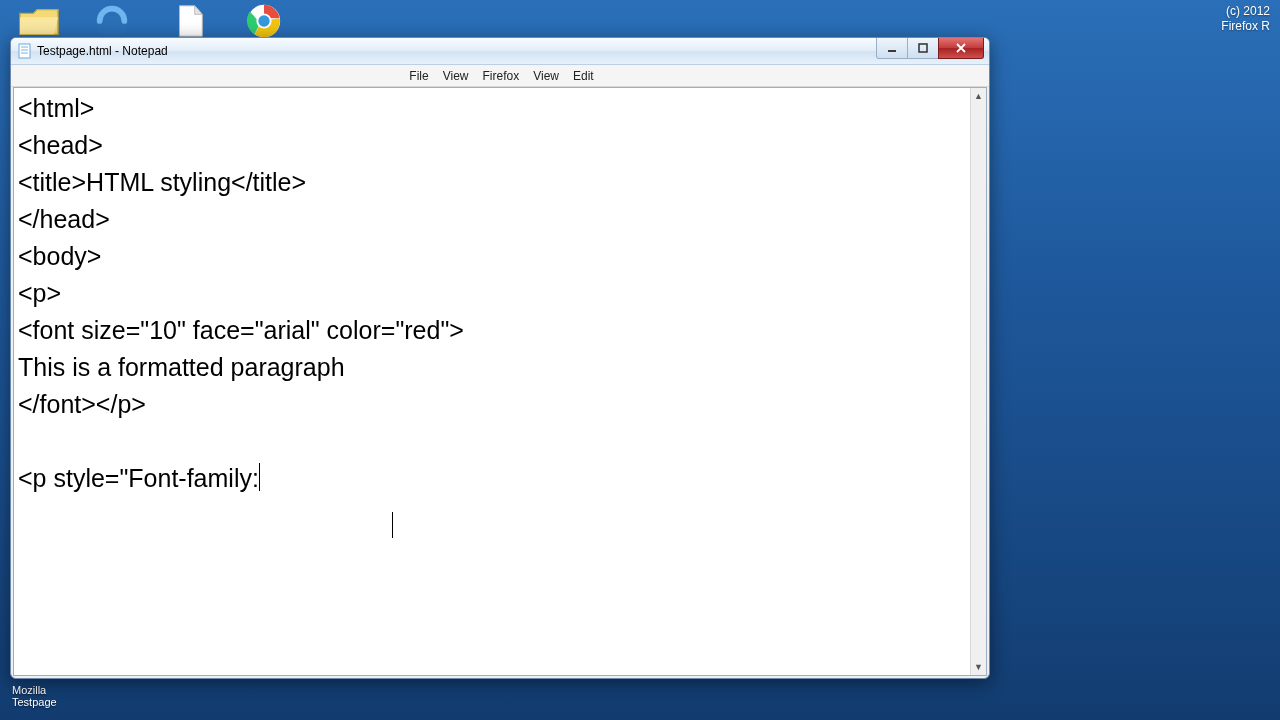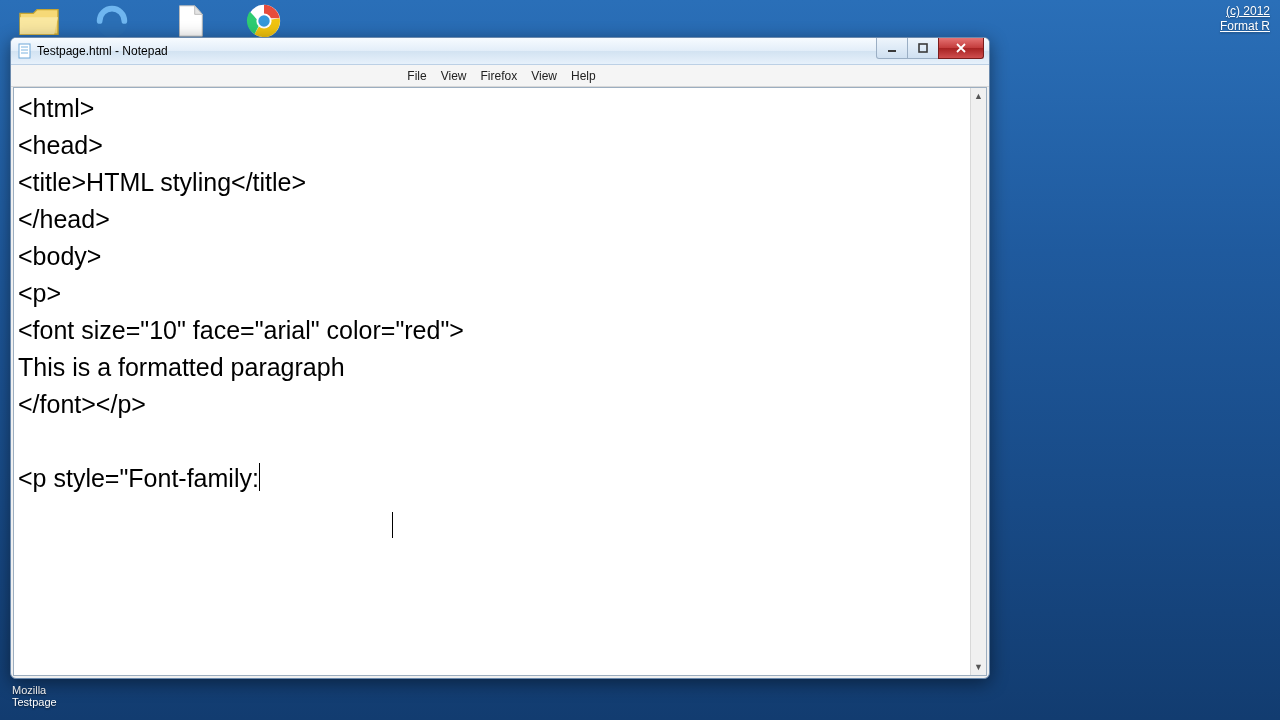--- a/index.html
+++ b/index.html
@@ -11,21 +11,20 @@
     position: relative;
   }
   .desktop {
     position: absolute; inset: 0;
   }
   .watermark {
     position: absolute; top: 4px; right: 10px;
     color: #fff; font-size: 12px; text-align: right;
     text-shadow: 0 1px 2px rgba(0,0,0,0.4);
     line-height: 1.25;
-    text-decoration: underline;
   }
   .taskbar-icon {
     position: absolute; width: 48px; height: 38px;
   }
   .icon-shape { width: 100%; height: 100%; }
   .icon-label {
     position: absolute;
     color: #fff; font-size: 11px; 
     text-shadow: 0 1px 2px rgba(0,0,0,0.6);
   }
@@ -130,21 +129,21 @@
     color: #555; font-size: 9px;
   }
 </style>
 </head>
 <body>
 
 <div class="desktop">
 
   <div class="watermark">
     <div>(c) 2012</div>
-    <div>Format R</div>
+    <div>Firefox R</div>
   </div>
 
   <div class="taskbar-icon" style="left:15px; top:2px;">
     <svg class="icon-shape" viewBox="0 0 48 40">
       <path d="M4 12 L18 12 L22 8 L44 8 L44 34 L4 34 Z" fill="#f6d977" stroke="#c7a632" stroke-width="1.5"></path>
       <path d="M4 16 L44 16 L40 34 L4 34 Z" fill="#f9e7a0"></path>
     </svg>
   </div>
   <div class="taskbar-icon" style="left:88px; top:2px;">
     <svg class="icon-shape" viewBox="0 0 48 40">
@@ -202,21 +201,21 @@
             </svg>
         </div>
       </div>
     </div>
 
     <div class="menubar">
       <span class="menu-item">File</span>
       <span class="menu-item">View</span>
       <span class="menu-item">Firefox</span>
       <span class="menu-item">View</span>
-      <span class="menu-item">Help</span>
+      <span class="menu-item">Edit</span>
     </div>
 
     <div class="editor-wrap">
       <div class="editor" id="editor"><span>&lt;html&gt;</span>
 <span>&lt;head&gt;</span>
 <span>&lt;title&gt;HTML styling&lt;/title&gt;</span>
 <span>&lt;/head&gt;</span>
 <span>&lt;body&gt;</span>
 <span>&lt;p&gt;</span>
 <span>&lt;font size="10" face="arial" color="red"&gt;</span>

